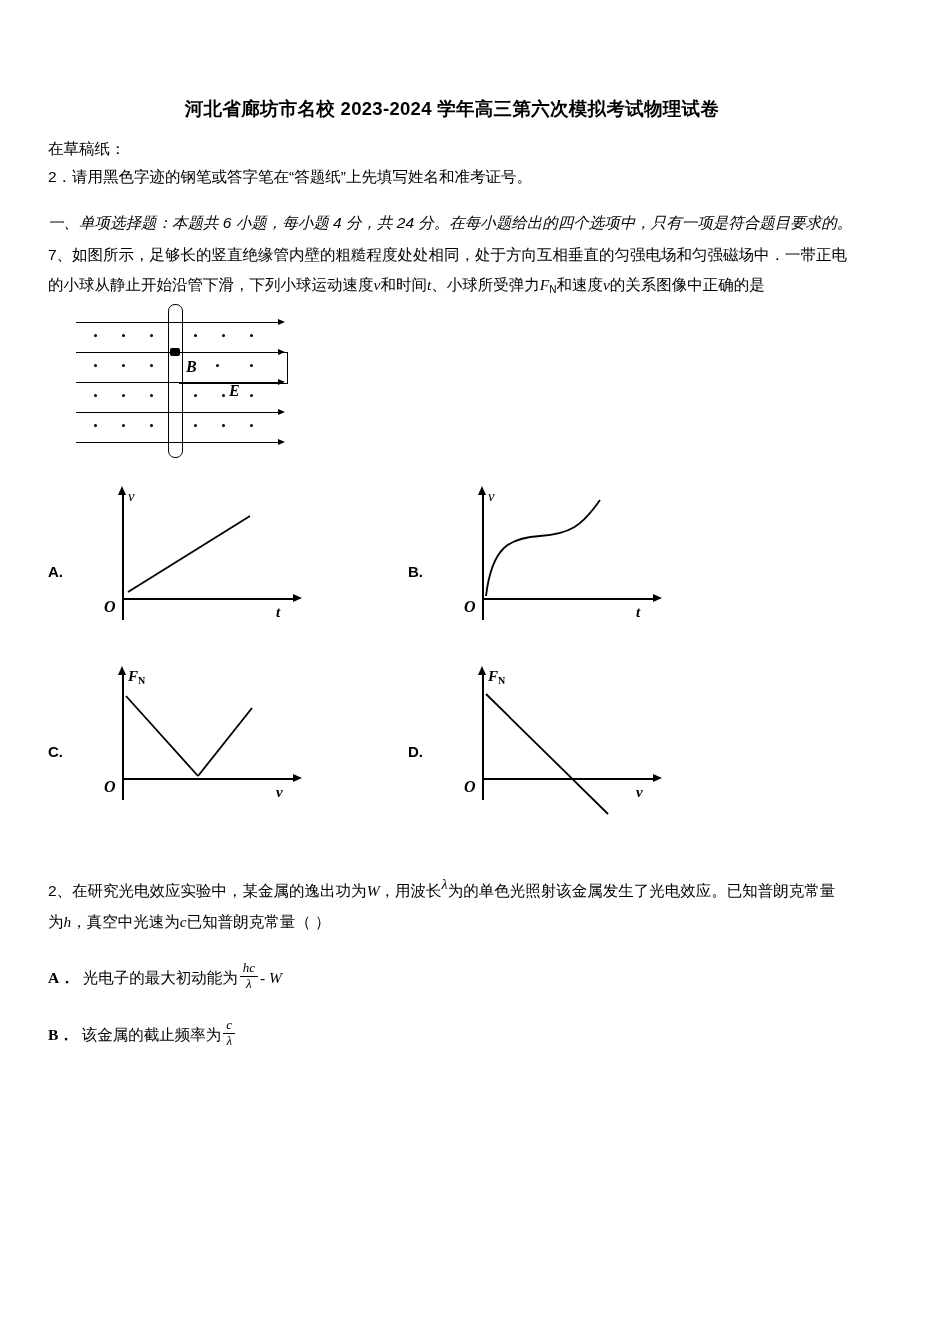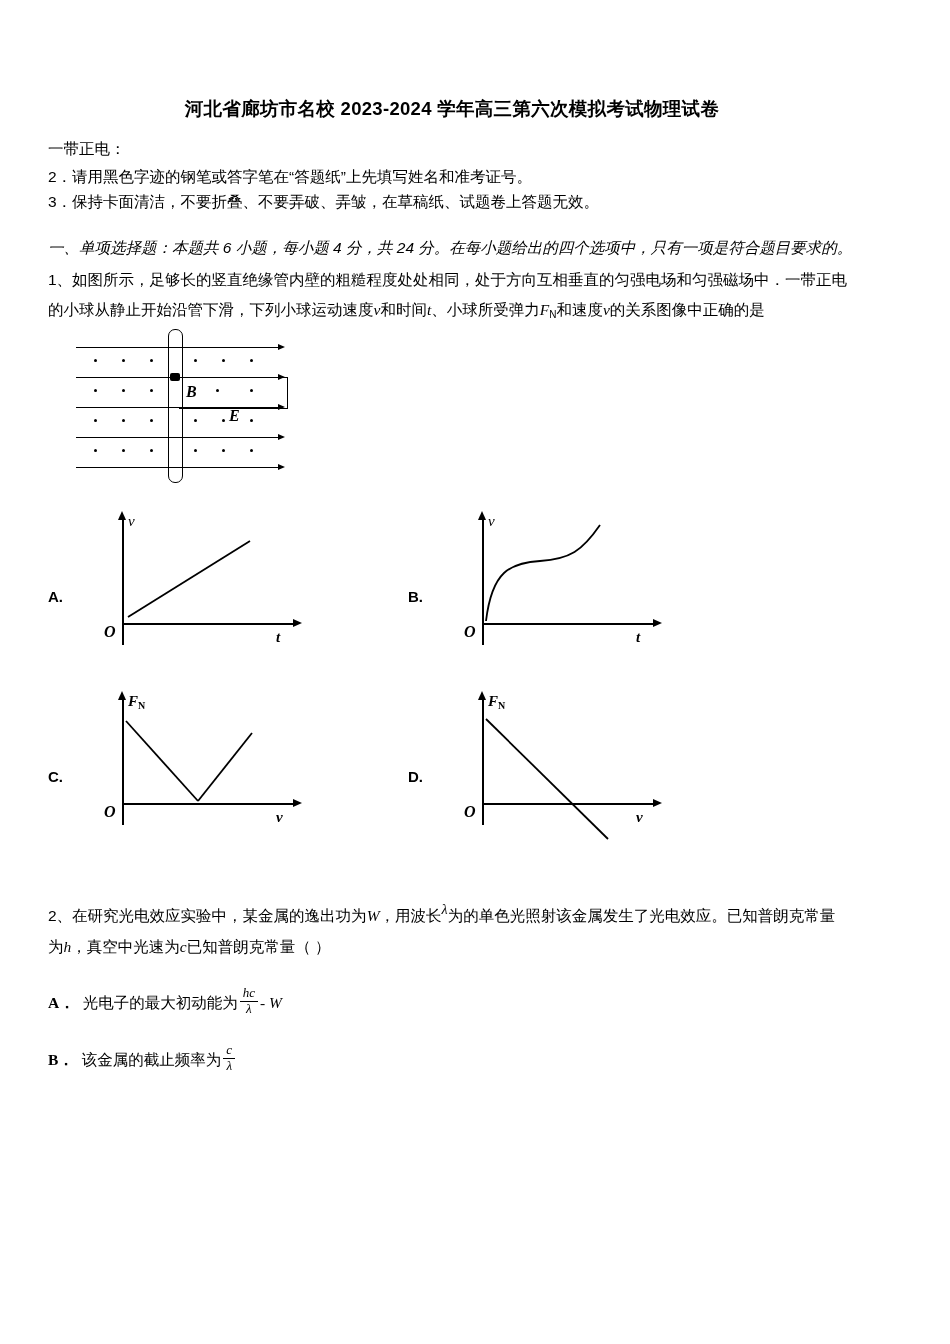--- a/index.html
+++ b/index.html
@@ -181,27 +181,26 @@
     position: relative; top: -7px;
   }
 </style>
 </head>
 <body>
 
 <div class="page">
 
   <div class="title">河北省廊坊市名校 2023-2024 学年高三第六次模拟考试物理试卷</div>
 
-  <div class="notice-head">一带正电：</div>
+  <div class="notice-head">在草稿纸：</div>
   <p class="notice-line">2．请用黑色字迹的钢笔或答字笔在“答题纸”上先填写姓名和准考证号。</p>
-  <p class="notice-line">3．保持卡面清洁，不要折叠、不要弄破、弄皱，在草稿纸、试题卷上答题无效。</p>
 
   <div class="section-head">一、单项选择题：本题共 6 小题，每小题 4 分，共 24 分。在每小题给出的四个选项中，只有一项是符合题目要求的。</div>
 
-  <p class="q-line">1、如图所示，足够长的竖直绝缘管内壁的粗糙程度处处相同，处于方向互相垂直的匀强电场和匀强磁场中．一带正电</p>
+  <p class="q-line">7、如图所示，足够长的竖直绝缘管内壁的粗糙程度处处相同，处于方向互相垂直的匀强电场和匀强磁场中．一带正电</p>
   <p class="q-line">
     <span>的小球从静止开始沿管下滑，下列小球运动速度</span><i>v</i><span>和时间</span><i>t</i><span>、小球所受弹力</span><i>F</i><span class="sub">N</span><span>和速度</span><i>v</i><span>的关系图像中正确的是</span>
   </p>
 
   <div class="fig-field">
 
     <div class="row" style="top:8px;"></div>
     <div class="arrow-head" style="left:202px; top:4.5px;"></div>
     <div class="row" style="top:38px;"></div>
     <div class="arrow-head" style="left:202px; top:34.5px;"></div>

